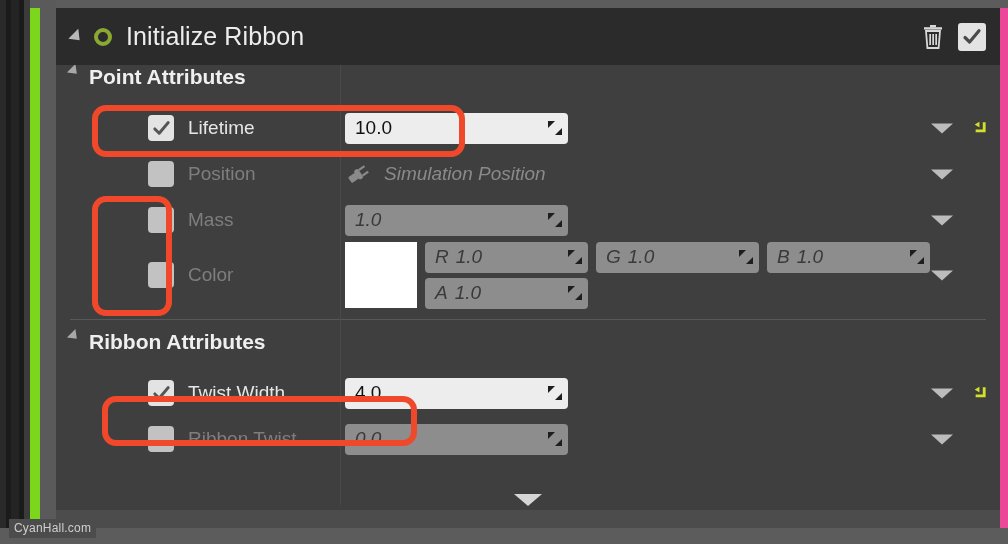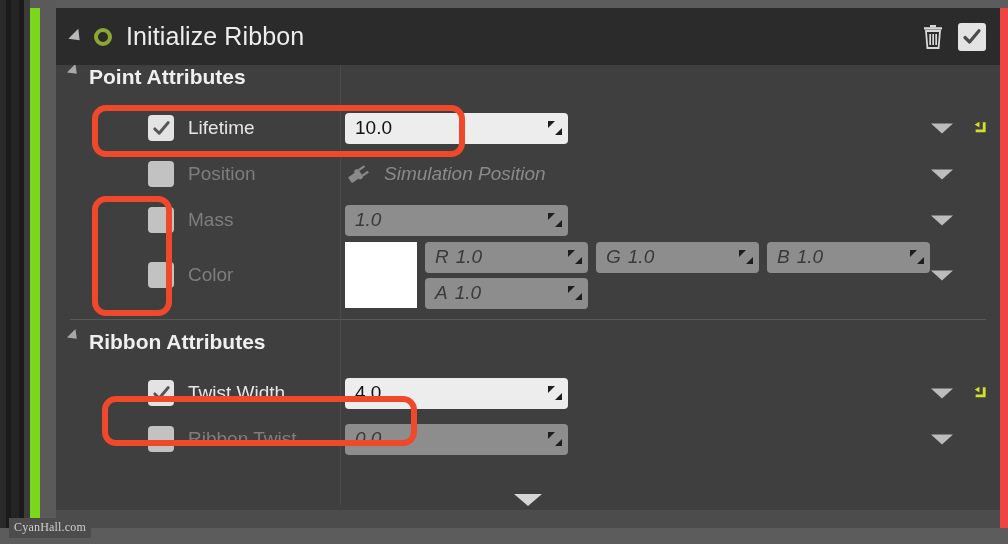--- a/index.html
+++ b/index.html
@@ -10,21 +10,21 @@
     overflow: hidden;
     background: #1d1d1d;
     font-family: "Liberation Sans", sans-serif;
     -webkit-font-smoothing: antialiased;
   }
 
   #app {
     position: relative;
     width: 1008px;
     height: 544px;
-    background: #ef4444;
+    background: #ec4899;
   }
 
   
   .rail {
     position: absolute;
     top: 0;
     height: 544px;
   }
   .rail-a { left: 0;  width: 6px;  background: #2a2a2a; }
   .rail-b { left: 6px; width: 5px; background: #1b1b1b; }
@@ -285,21 +285,21 @@
   
   .watermark {
     position: absolute;
     left: 9px; bottom: 6px;
     background: #4c4c4c;
     color: #cfcfcf;
     font-size: 12px;
     padding: 2px 5px 3px 5px;
     letter-spacing: .2px;
     z-index: 60;
-    font-family: Liberation Serif, serif;
+    font-family: Liberation Sans, sans-serif;
   }
 </style>
 </head>
 <body>
 
 <div id="app">
 
   <div class="chrome-top"></div>
 
   <div class="rail rail-a"></div>

